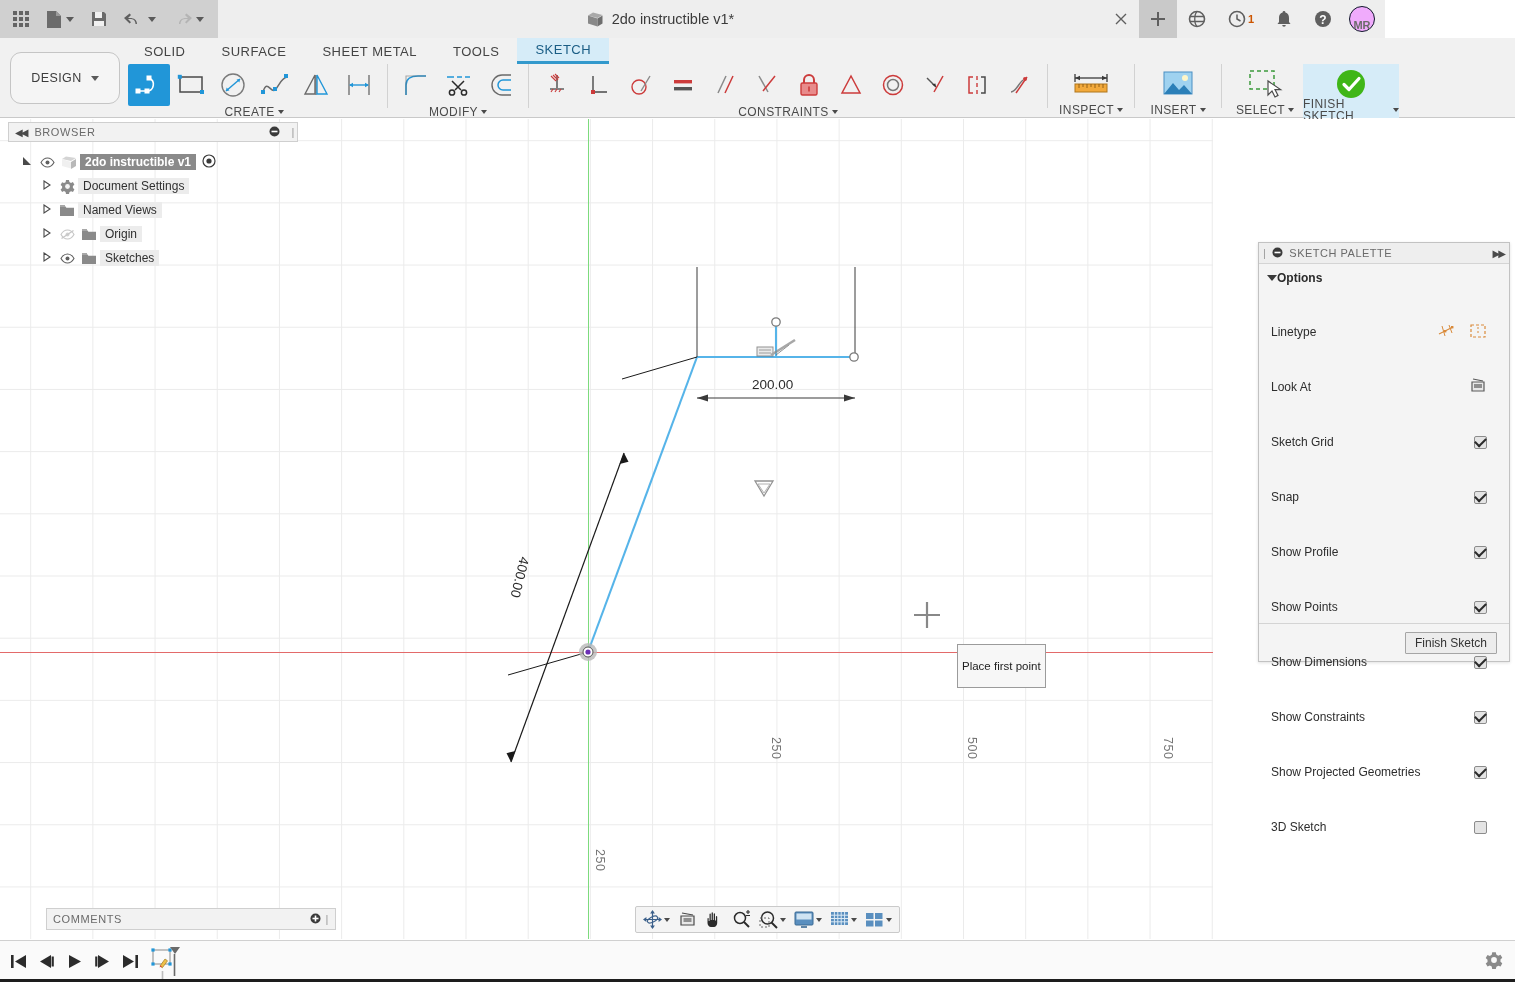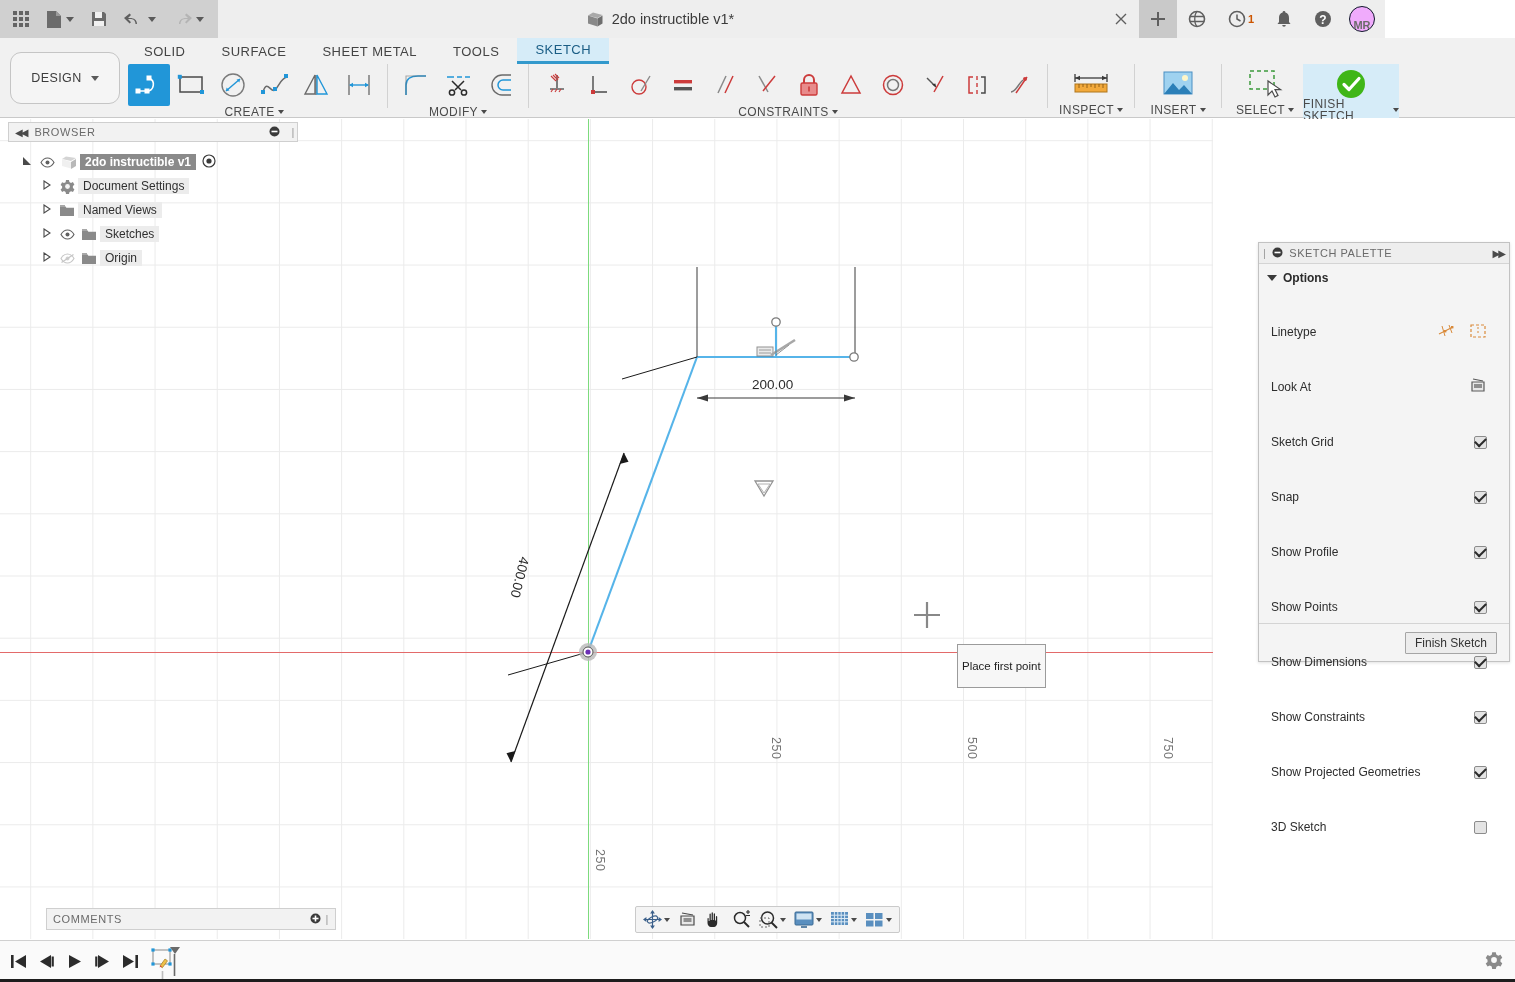--- a/index.html
+++ b/index.html
@@ -137,21 +137,21 @@
     background:#f4f4f4; border:1px solid #c2c2c2;
     box-shadow:0 1px 3px rgba(0,0,0,.12);
   }
   .pal-head {
     height:21px; background:#eeeeee; border-bottom:1px solid #d4d4d4;
     display:flex; align-items:center; gap:6px; padding-left:4px;
     font-size:11px; color:#6a6a6a; letter-spacing:.5px;
   }
   .pal-head .sp { flex:1; }
   .pal-opt-hdr {
-    height:28px; display:flex; align-items:center; gap:6px; padding-left:8px;
+    height:28px; display:flex; align-items:center; gap:0; padding-left:8px;
     font-size:12px; color:#2b2b2b; font-weight:bold;
   }
   .tri-down { width:0;height:0;border-left:5px solid transparent;border-right:5px solid transparent;border-top:6px solid #3a3a3a;}
   .pal-row {
     height:30px; display:flex; align-items:center; padding:0 22px 0 12px;
     font-size:12px; color:#2d2d2d;margin-top:25px;
   }
   .pal-row .lbl { flex:1; }
   .chk { width:13px;height:13px;border:1px solid #8c8c8c;background:#e4e4e4;border-radius:2px;
          display:flex;align-items:center;justify-content:center; }
@@ -712,53 +712,53 @@
     </div>
 
     <div class="tree-row" style="padding-left:24px;">
       <span class="arrow">
         <svg width="12" height="12" viewBox="0 0 12 12">
             <path d="M3 2 L9 6 L3 10 z" fill="none" stroke="#4a4a4a" stroke-width="1.1"></path>
           </svg>
       </span>
       <span class="eye">
         <svg width="15" height="11" viewBox="0 0 15 11">
-            <path d="M7.5 1C3.5 1 1 5.5 1 5.5S3.5 10 7.5 10 14 5.5 14 5.5 11.5 1 7.5 1z" fill="none" stroke="#606060" stroke-width="1.1"></path>
-            <circle cx="7.5" cy="5.5" r="2" fill="#606060"></circle>
+            <path d="M7.5 1C3.5 1 1 5.5 1 5.5S3.5 10 7.5 10 14 5.5 14 5.5 11.5 1 7.5 1z" fill="none" stroke="#c6c6c6" stroke-width="1.1"></path>
+            <circle cx="7.5" cy="5.5" r="2" fill="#d2d2d2"></circle>
+            <path d="M1.5 9.5L13.5 1.5" stroke="#c6c6c6" stroke-width="1.3"></path>
           </svg>
       </span>
       <span class="ico">
         <svg width="16" height="13" viewBox="0 0 16 13">
             <path d="M1 2h5l1.4 1.8H15V12H1z" fill="#8a8a8a"></path>
             <rect x="1" y="1" width="5" height="2" fill="#a8a8a8"></rect>
           </svg>
       </span>
-      <span class="tree-label">Sketches</span>
+      <span class="tree-label">Origin</span>
     </div>
 
     <div class="tree-row" style="padding-left:24px;">
       <span class="arrow">
         <svg width="12" height="12" viewBox="0 0 12 12">
             <path d="M3 2 L9 6 L3 10 z" fill="none" stroke="#4a4a4a" stroke-width="1.1"></path>
           </svg>
       </span>
       <span class="eye">
         <svg width="15" height="11" viewBox="0 0 15 11">
-            <path d="M7.5 1C3.5 1 1 5.5 1 5.5S3.5 10 7.5 10 14 5.5 14 5.5 11.5 1 7.5 1z" fill="none" stroke="#c6c6c6" stroke-width="1.1"></path>
-            <circle cx="7.5" cy="5.5" r="2" fill="#d2d2d2"></circle>
-            <path d="M1.5 9.5L13.5 1.5" stroke="#c6c6c6" stroke-width="1.3"></path>
+            <path d="M7.5 1C3.5 1 1 5.5 1 5.5S3.5 10 7.5 10 14 5.5 14 5.5 11.5 1 7.5 1z" fill="none" stroke="#606060" stroke-width="1.1"></path>
+            <circle cx="7.5" cy="5.5" r="2" fill="#606060"></circle>
           </svg>
       </span>
       <span class="ico">
         <svg width="16" height="13" viewBox="0 0 16 13">
             <path d="M1 2h5l1.4 1.8H15V12H1z" fill="#8a8a8a"></path>
             <rect x="1" y="1" width="5" height="2" fill="#a8a8a8"></rect>
           </svg>
       </span>
-      <span class="tree-label">Origin</span>
+      <span class="tree-label">Sketches</span>
     </div>
   </div>
 
   <div class="comments">
     <span>COMMENTS</span>
     <span class="sp"></span>
     <span>
       <svg width="11" height="11" viewBox="0 0 11 11">
           <circle cx="5.5" cy="5.5" r="5" fill="#3a3a3a"></circle>
           <rect x="2.5" y="4.7" width="6" height="1.6" fill="#fff"></rect>

